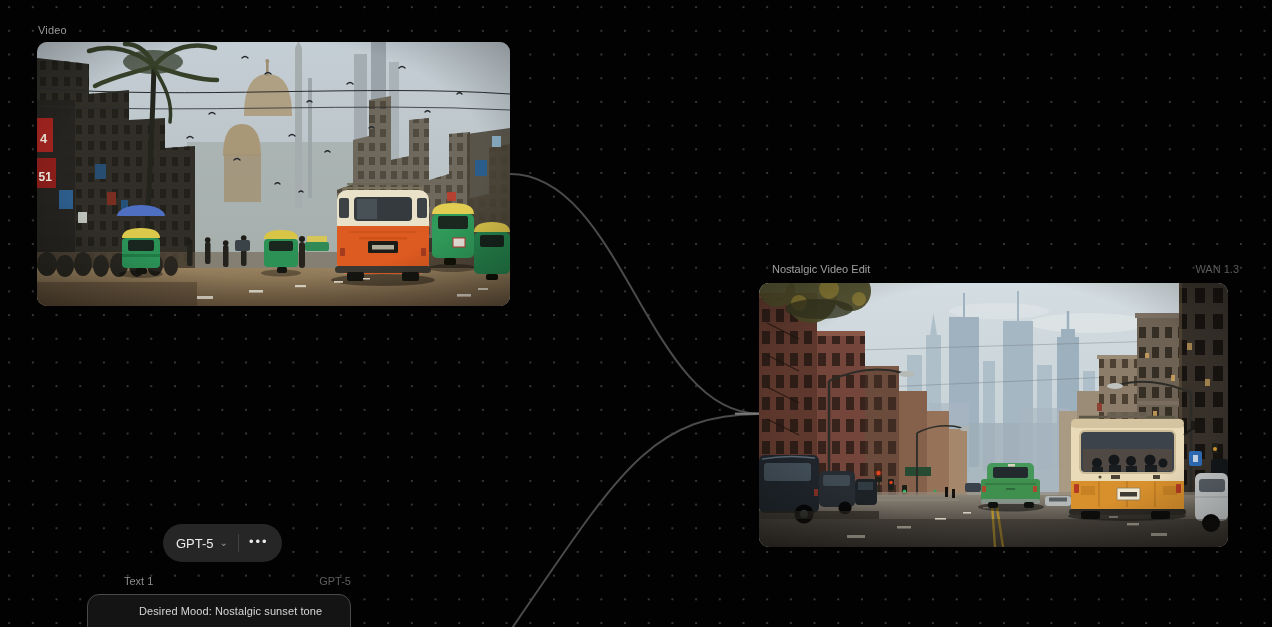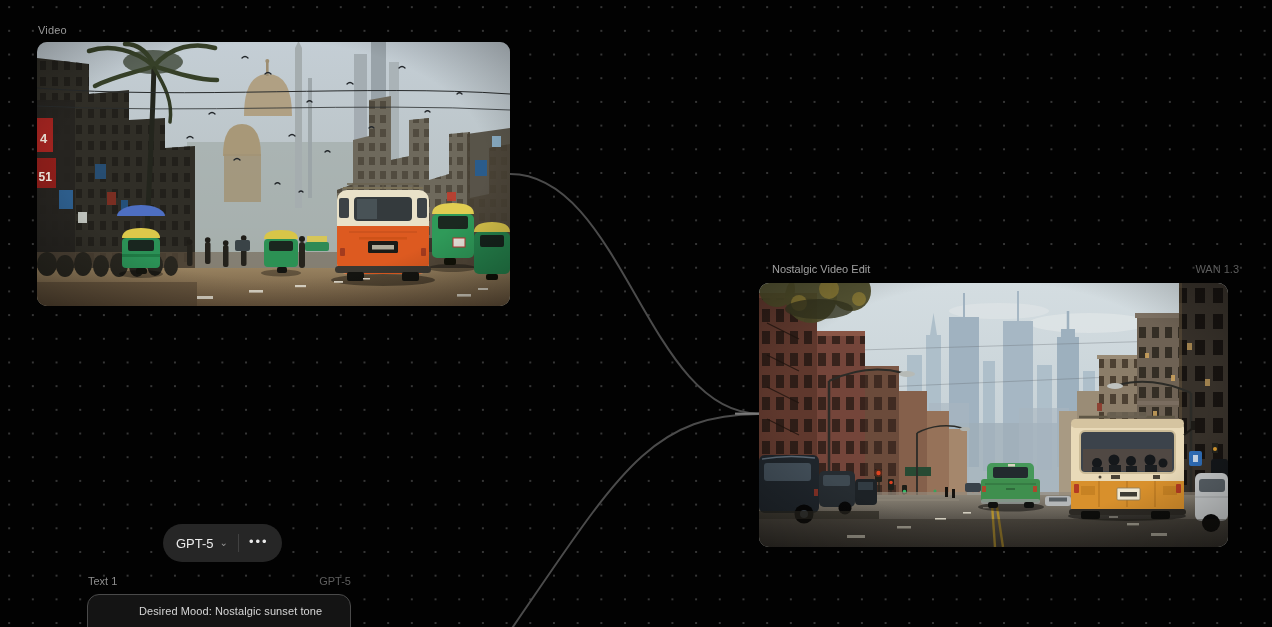--- a/index.html
+++ b/index.html
@@ -482,20 +482,20 @@
   <div id="toolbar-pill">
     <span class="pill-model">
       <span>GPT-5</span>
       <span class="chev">⌄</span>
     </span>
     <span class="pill-div"></span>
     <span class="dots-btn"><span>•••</span></span>
   </div>
 
   <div class="node-header" style="left:88px;top:575px;width:263px;">
-    <span class="lbl-main" style="color:#8d8d8d;">Text 1</span>
+    <span class="lbl-main" style="color:#8d8d8d;margin-left:36px;">Text 1</span>
     <span class="lbl-model">GPT-5</span>
   </div>
   <div id="text-box">
     <div class="content">Desired Mood: Nostalgic sunset tone</div>
   </div>
 
 </div>
 
 </body></html>

